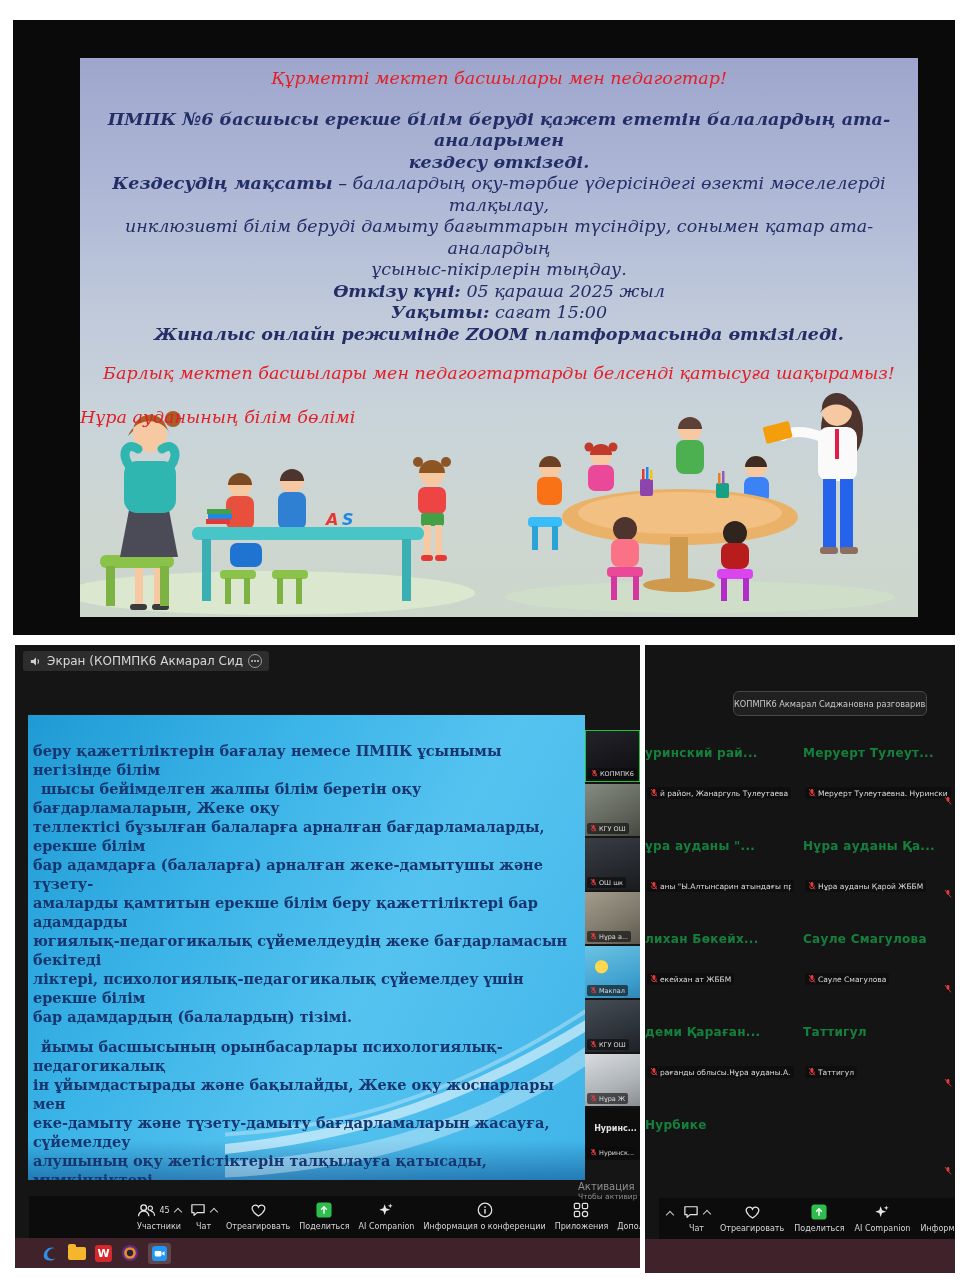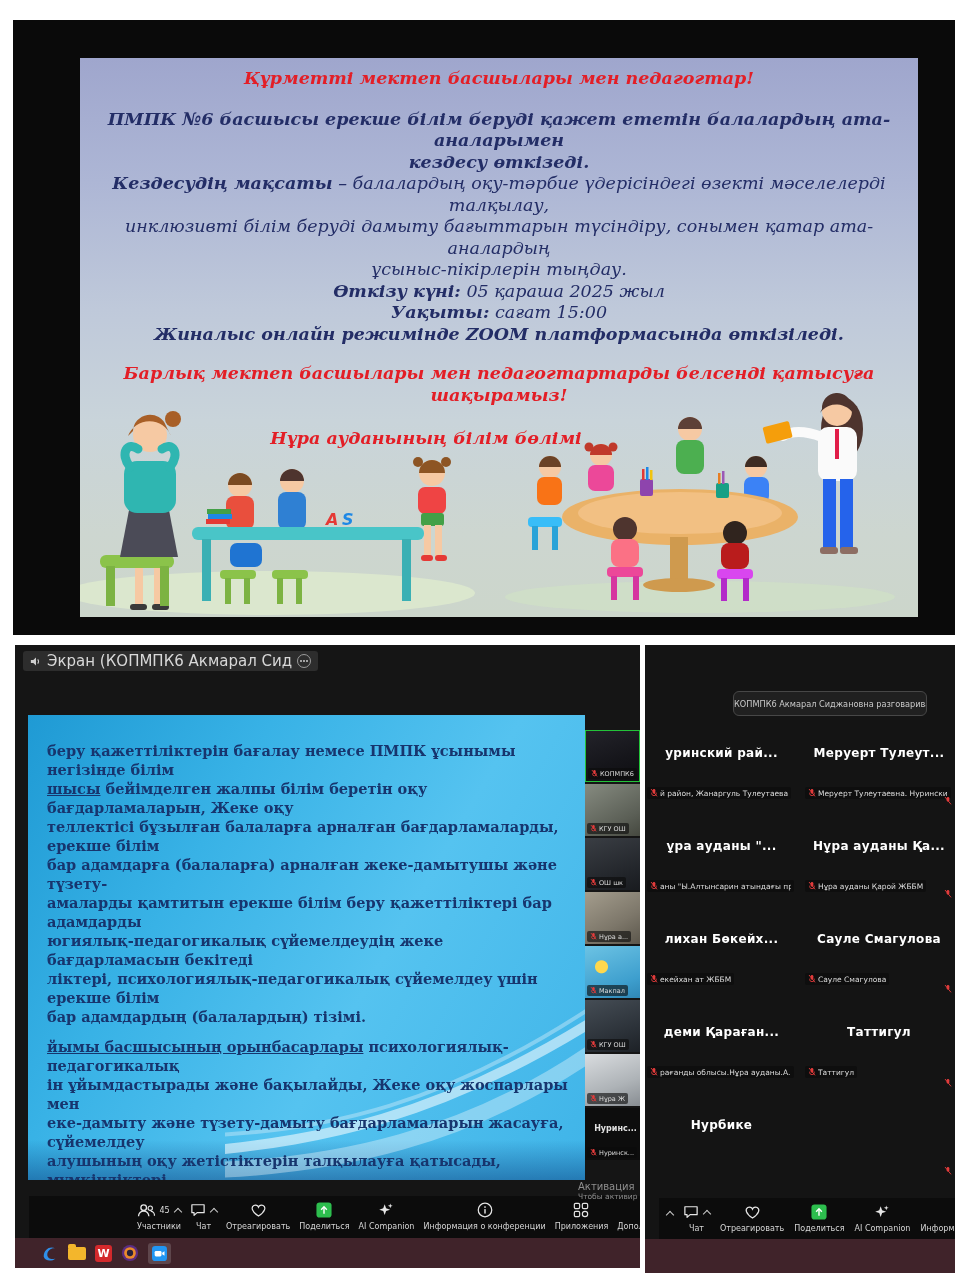--- a/index.html
+++ b/index.html
@@ -7,24 +7,24 @@
         font-family:"DejaVu Sans",sans-serif;}
 
   
   .poster-frame{position:absolute;left:13px;top:20px;width:942px;height:615px;background:#0a0a0a;}
   .poster{position:absolute;left:67px;top:38px;width:838px;height:559px;overflow:hidden;
     background:linear-gradient(180deg,#9fa6cd 0%,#adb6d5 22%,#bfc9da 45%,#c9d4da 65%,#cdd6d0 85%,#ccd6cb 100%);
     font-family:"DejaVu Serif",serif;font-style:italic;color:#232d66;}
   .poster .ptxt{position:relative;z-index:2;padding-top:10px;}
   .p{white-space:pre-line;text-align:center;font-size:17.5px;line-height:21.5px;margin:0;}
   .p .bold,.p.bold{font-weight:700;}
-  .p.red{color:#e31e26;font-weight:700;}
+  .p.red{color:#e31e26;font-weight:400;}
   .p.title{margin-bottom:19px;}
   .p.invite{margin-top:18px;}
-  .p.sign{margin-top:22px;text-align:center;padding-right:146px;}
+  .p.sign{margin-top:22px;text-align:left;padding-right:146px;}
   .illus{position:absolute;left:0;bottom:0;width:838px;height:250px;z-index:1;}
 
   
   .zwin{position:absolute;background:#151515;overflow:hidden;}
   .vlabel{position:absolute;left:2px;bottom:2px;display:flex;align-items:center;gap:2px;
     background:rgba(12,12,12,.62);border-radius:2px;padding:1px 3px;max-width:92%;overflow:hidden;}
   .vlabel-text{font-size:7.5px;color:#ddd;white-space:nowrap;overflow:hidden;}
   .vlabel:has(.vlabel-text:empty){display:none;}
   .micico{display:inline-flex;flex:none;}
   .tbar{position:absolute;left:14px;right:0;background:#0c0c0c;display:flex;align-items:flex-start;}
@@ -33,32 +33,32 @@
   .tb-label{font-size:8px;color:#d6d6d6;margin-top:3px;white-space:nowrap;}
   .tb-badge{font-size:8px;color:#ddd;}
   .caret{width:5px;height:5px;border-left:1.5px solid #c9c9c9;border-top:1.5px solid #c9c9c9;
     transform:rotate(45deg);display:inline-block;margin-left:2px;position:relative;top:2px;}
   .taskbar{position:absolute;left:0;right:0;background:#40232a;display:flex;align-items:center;gap:9px;}
 
   
   .lwin{left:15px;top:645px;width:625px;height:623px;}
   .share-tab{position:absolute;left:8px;top:6px;height:20px;background:#2d2d2d;border-radius:3px;
     display:flex;align-items:center;gap:5px;padding:0 7px;}
-  .share-tab-title{font-size:15px;color:#d8d8d8;white-space:nowrap;}
+  .share-tab-title{font-size:12px;color:#d8d8d8;white-space:nowrap;}
   .tab-more{width:12px;height:12px;border:1px solid #9b9b9b;border-radius:50%;position:relative;}
   .tab-more i{position:absolute;left:50%;top:50%;width:1.6px;height:1.6px;margin:-0.8px;border-radius:50%;
     background:#bbb;box-shadow:-3px 0 #bbb,3px 0 #bbb;}
   .slide{position:absolute;left:13px;top:70px;width:557px;height:465px;overflow:hidden;
     background:linear-gradient(120deg,#1f9ad4 0%,#38b2e6 30%,#55c3f0 60%,#3fb4e8 100%);}
   .slide-shade{position:absolute;left:0;right:0;bottom:0;height:40px;
     background:linear-gradient(180deg,transparent,rgba(9,64,128,.5));}
-  .slide-text{position:relative;z-index:2;padding:26px 10px 0 19px;font-family:"DejaVu Serif",serif;
+  .slide-text{position:relative;z-index:2;padding:26px 10px 0 5px;font-family:"DejaVu Serif",serif;
     font-weight:700;color:#17356e;font-size:14.5px;line-height:19px;}
   .slide-text .para{white-space:pre-line;margin:0 0 11px 0;}
-  .slide-text .u{text-decoration:underline;}
+  .slide-text .u{margin-left:8px;}
   .swoosh{position:absolute;right:0;bottom:0;width:360px;height:190px;z-index:1;}
   .strip{position:absolute;left:570px;top:85px;width:55px;}
   .stile{position:relative;width:55px;height:52px;margin-bottom:2px;background:#222;overflow:hidden;}
   .stile[data-kind="active"]{background:linear-gradient(160deg,#23232a,#15151a 60%,#0e0e12);
     border:1.5px solid #23c339;box-sizing:border-box;text-align:center;}
   .stile[data-kind="room1"]{background:linear-gradient(150deg,#868b80,#5b5f56 70%,#45483f);}
   .stile[data-kind="room2"]{background:linear-gradient(160deg,#3a3e44,#22252a 70%,#191b1f);}
   .stile[data-kind="room3"]{background:linear-gradient(150deg,#a49d8d,#7d776a 60%,#5c574c);}
   .stile[data-kind="flag"]{background:radial-gradient(7px 7px at 30% 40%,#ffd84d 0 6px,transparent 7px),
     linear-gradient(160deg,#6cc3e4,#3e9fce 70%,#2f87b5);}
@@ -84,22 +84,22 @@
   
   .rwin{left:645px;top:645px;width:310px;height:628px;background:#141414;}
   .notif{position:absolute;left:88px;top:46px;width:192px;height:23px;background:#202020;
     border:1px solid #474747;border-radius:6px;display:flex;align-items:center;justify-content:center;}
   .notif span{font-size:8.2px;color:#c9c9c9;white-space:nowrap;overflow:hidden;}
   .grid{position:absolute;left:0;top:73px;width:310px;}
   .grow{position:relative;height:93px;}
   .gtile{position:absolute;top:0;height:93px;}
   .gtile.gl{left:0;width:153px;}
   .gtile.gr{left:158px;width:152px;}
-  .gtitle{position:absolute;left:0;right:0;top:28px;text-align:center;font-size:12px;font-weight:700;
-    color:#ffffff;white-space:nowrap;overflow:hidden;letter-spacing:.3px;}
+  .gtitle{position:absolute;left:0;right:0;top:28px;text-align:left;font-size:12px;font-weight:700;
+    color:#15803d;white-space:nowrap;overflow:hidden;letter-spacing:.3px;}
   .gtile .vlabel{bottom:12px;}
   .photo{display:none;position:absolute;left:5px;top:-6px;width:74px;height:72px;border-radius:8px;
     background:
       radial-gradient(46% 26% at 50% 88%,#38383c 0 99%,transparent 100%),
       radial-gradient(32% 36% at 50% 46%,#d2b79b 0 99%,transparent 100%),
       radial-gradient(44% 40% at 50% 30%,#2a211c 0 99%,transparent 100%),
       linear-gradient(#efe9e2,#d9d1c7);
     left:110px;}
   .gtile[data-kind="video"] .photo{display:block;}
   .gtile[data-kind="video"] .vlabel{left:30px;}

